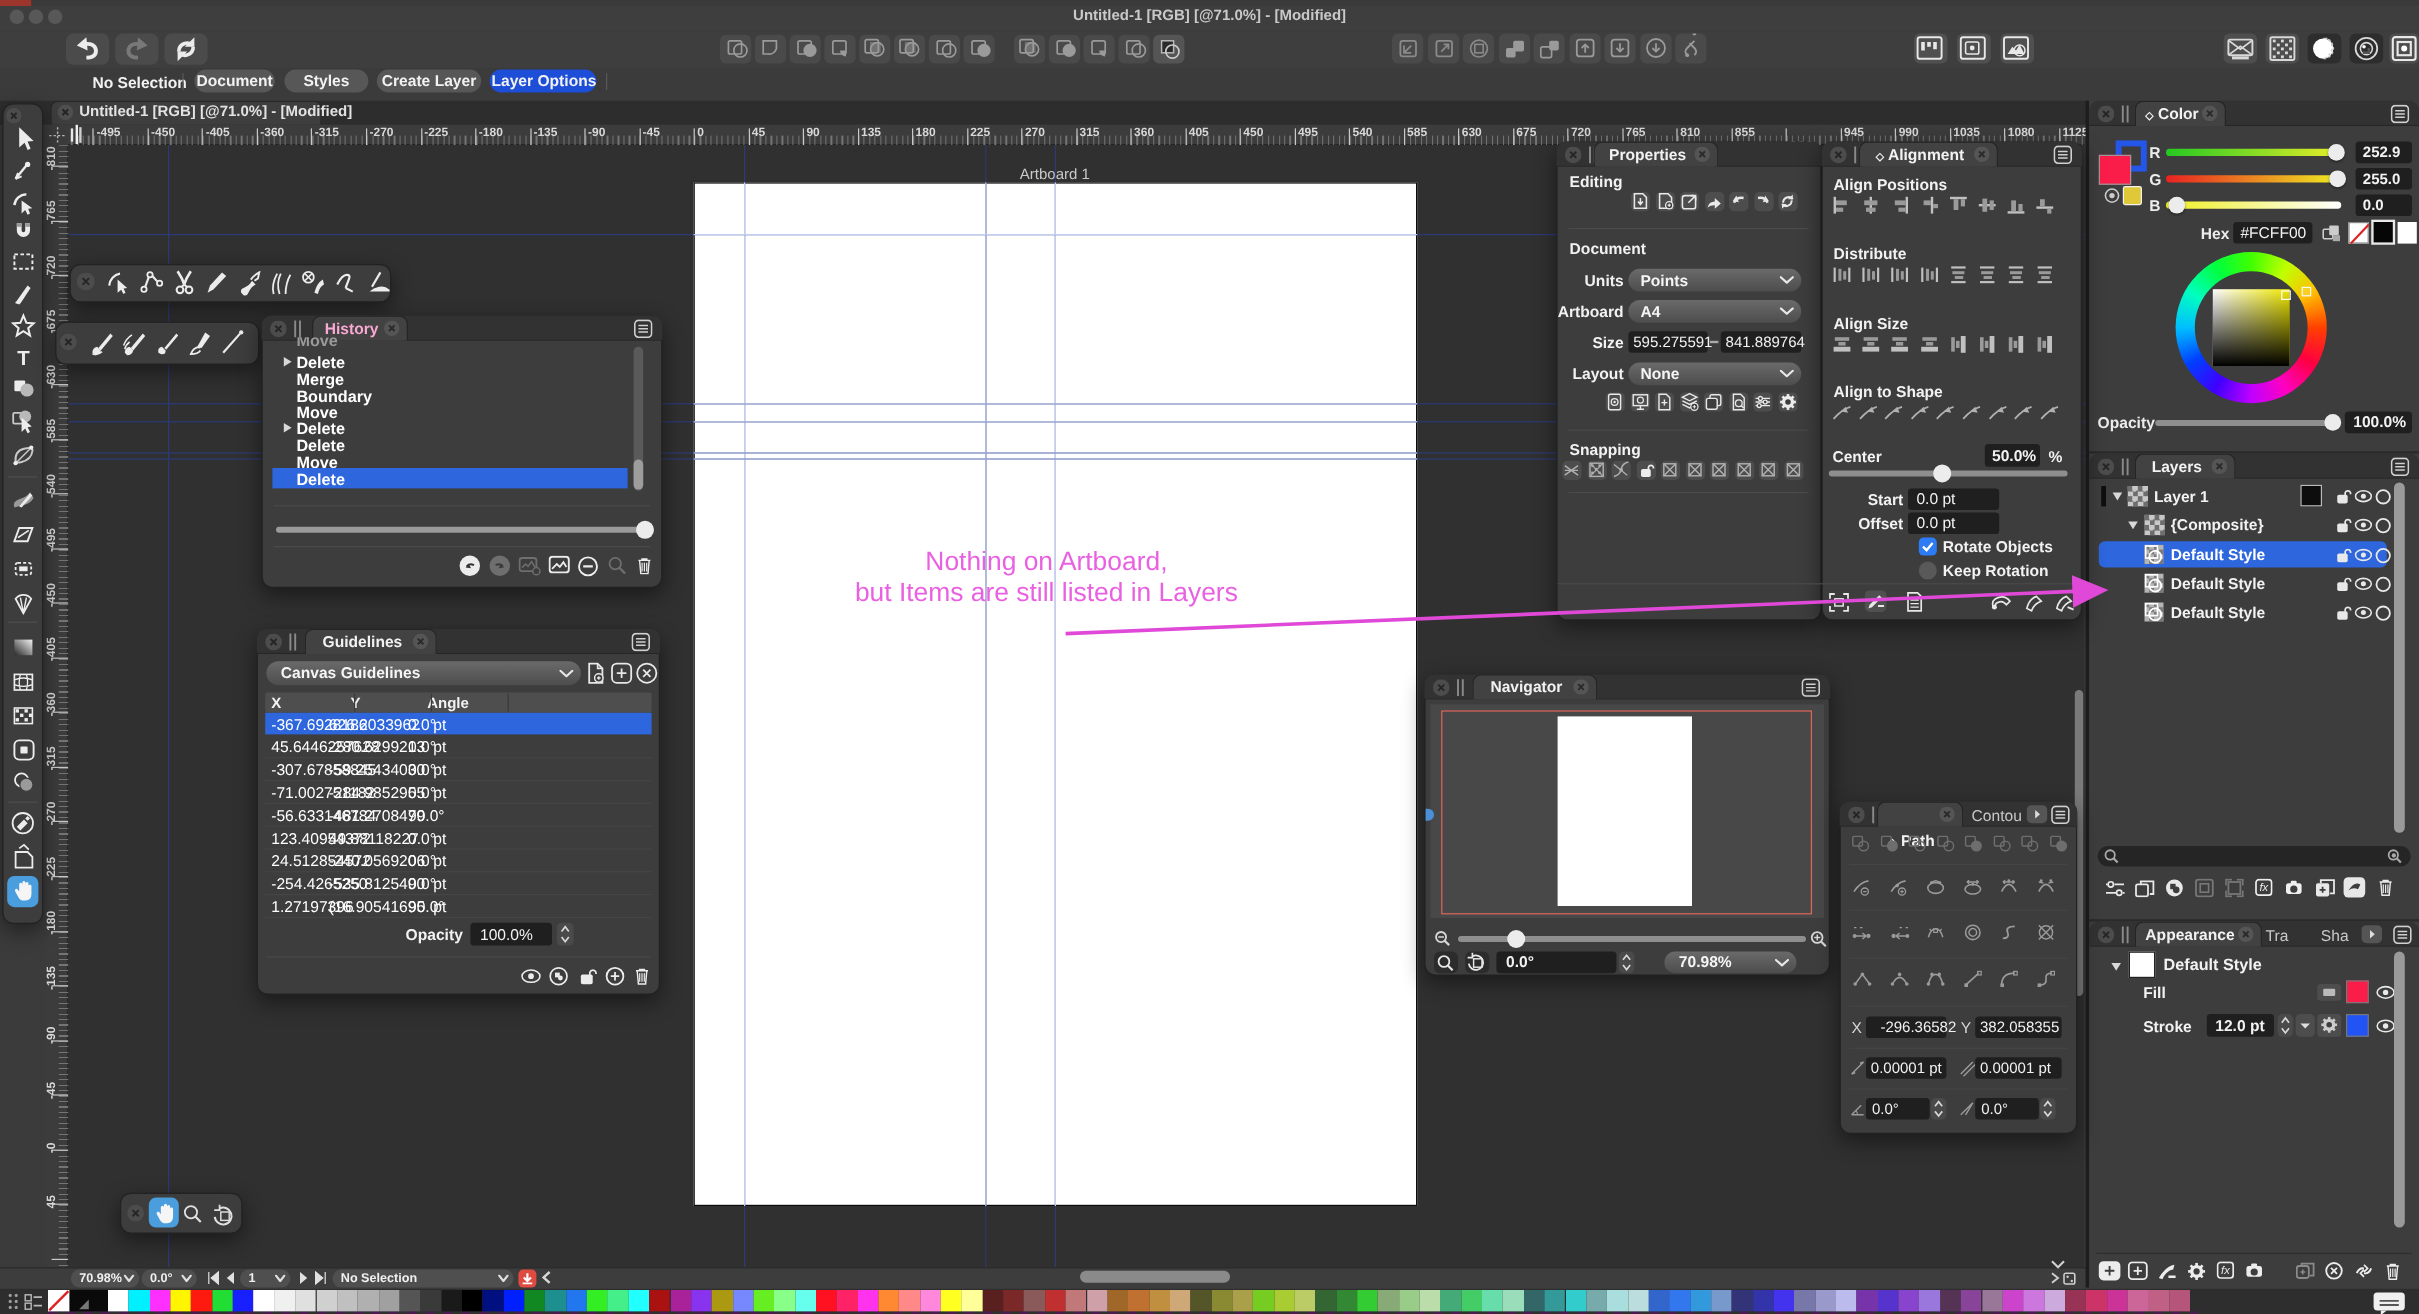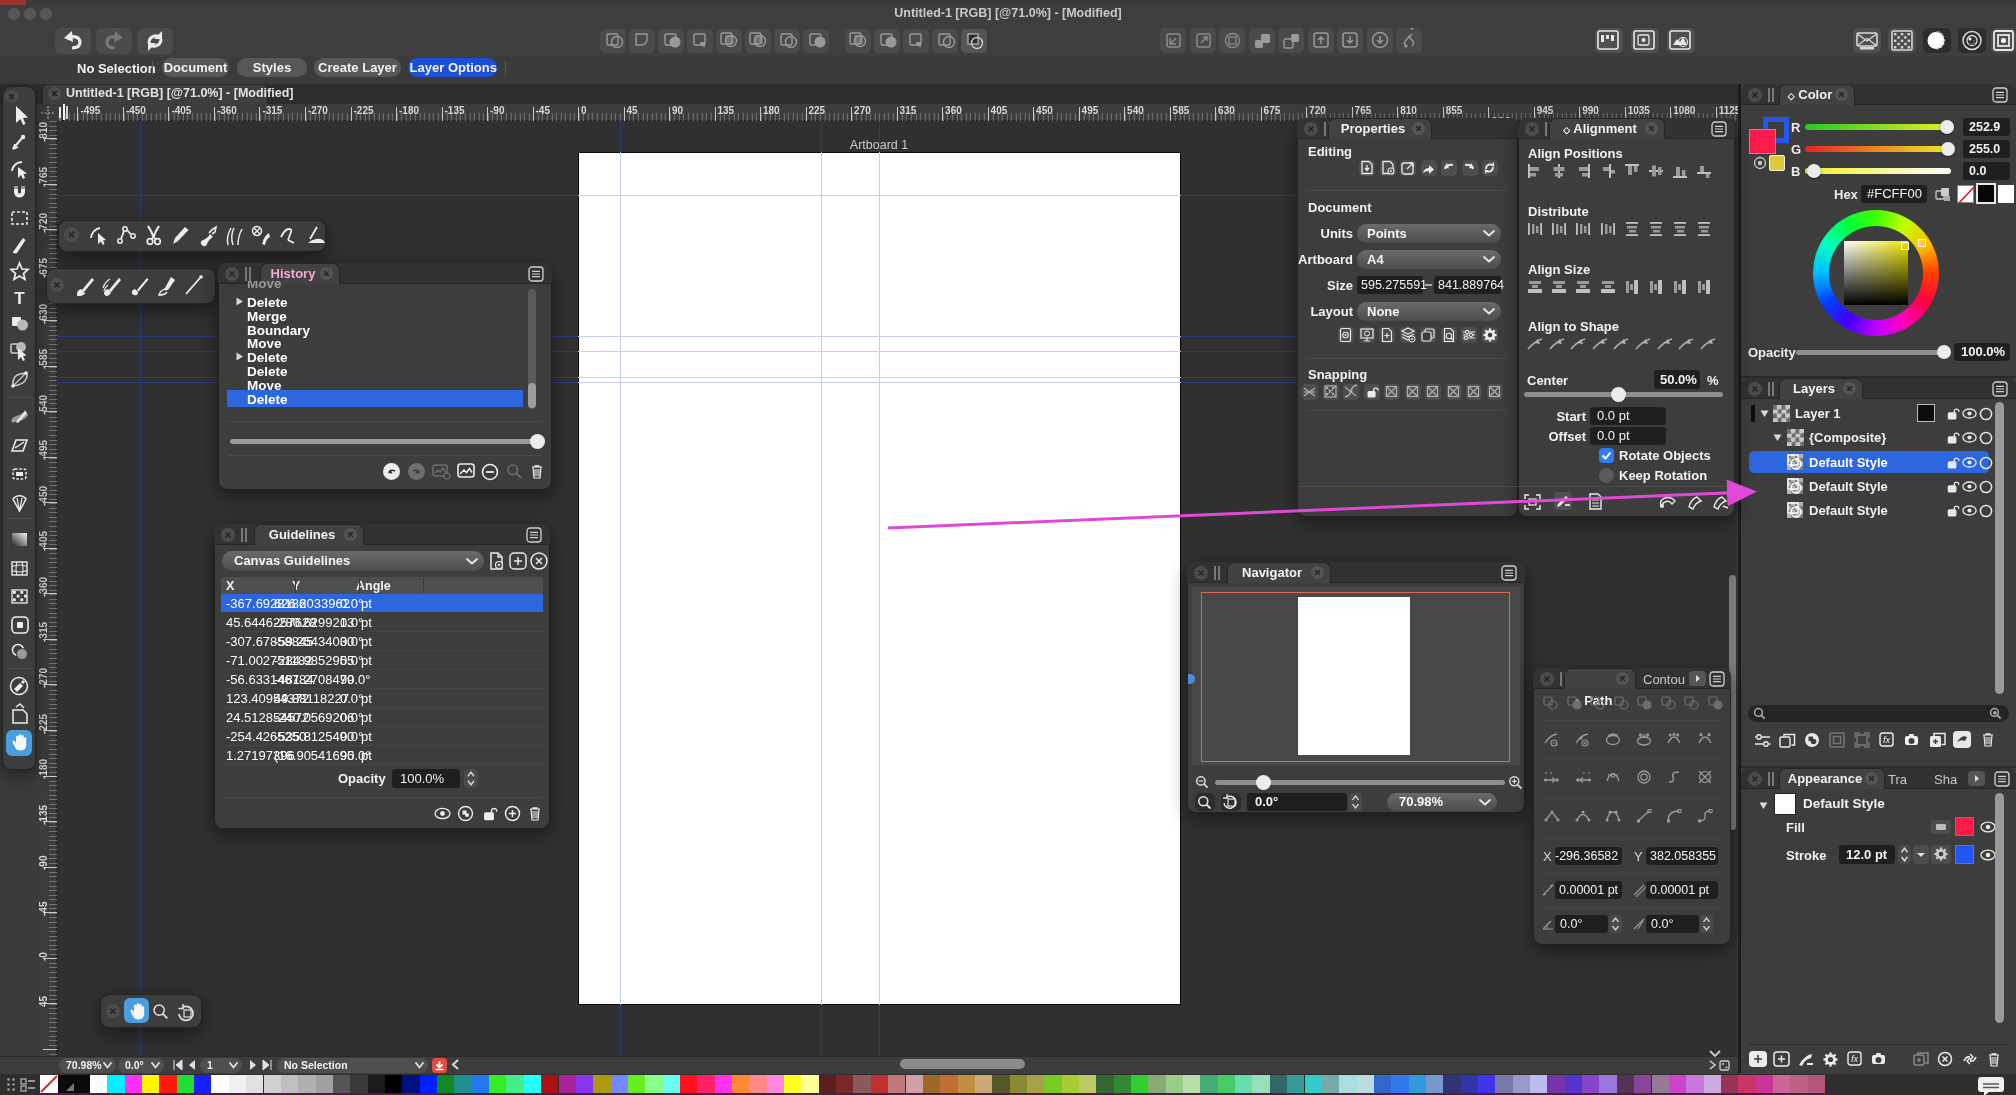--- a/index.html
+++ b/index.html
@@ -394,20 +394,21 @@
 <div style="position:absolute;left:57px;top:194.5px;width:1680px;height:1px;background:#2c3a78;"></div>
 <div style="position:absolute;left:578px;top:194.5px;width:603px;height:1px;background:#c4cef2;"></div>
 <div style="position:absolute;left:57px;top:335.5px;width:1680px;height:1px;background:#2c3a78;"></div>
 <div style="position:absolute;left:578px;top:335.5px;width:603px;height:1px;background:#c4cef2;"></div>
 <div style="position:absolute;left:57px;top:350.8px;width:1680px;height:1px;background:#2c3a78;"></div>
 <div style="position:absolute;left:578px;top:350.8px;width:603px;height:1px;background:#c4cef2;"></div>
 <div style="position:absolute;left:57px;top:376.5px;width:1680px;height:1px;background:#2c3a78;"></div>
 <div style="position:absolute;left:578px;top:376.5px;width:603px;height:1px;background:#c4cef2;"></div>
 <div style="position:absolute;left:57px;top:381.5px;width:1680px;height:1px;background:#2c3a78;"></div>
 <div style="position:absolute;left:578px;top:381.5px;width:603px;height:1px;background:#c4cef2;"></div>
+<div style="position:absolute;left:572px;top:455px;width:600px;text-align:center;font-size:22px;color:#e960e0;">Nothing on Artboard,<br>but Items are still listed in Layers</div>
 <div style="position:absolute;left:1729px;top:575px;width:7px;height:255px;background:#7a7a7a;border-radius:4px;"></div>
 <div style="position:absolute;left:0;top:1056px;width:2016px;height:18px;background:#3d3d3d;border-top:1px solid #2a2a2a;"></div>
 <div style="position:absolute;left:59px;top:1058px;width:57px;height:15px;background:#4f4f4f;border-radius:8px;color:#f0f0f0;font-size:10.5px;font-weight:bold;line-height:15px;"><span style="padding-left:7px;">70.98%</span></div>
     <svg width="9" height="7" viewBox="0 0 9 7" style="position:absolute;left:103px;top:1062px;">
       <path d="M1 1 L4.5 5.5 L8 1" fill="none" stroke="#e0e0e0" stroke-width="1.8" stroke-linecap="round" stroke-linejoin="round"></path>
     </svg>
 <div style="position:absolute;left:118px;top:1058px;width:46px;height:15px;background:#4f4f4f;border-radius:8px;color:#f0f0f0;font-size:10.5px;font-weight:bold;line-height:15px;"><span style="padding-left:7px;">0.0°</span></div>
     <svg width="9" height="7" viewBox="0 0 9 7" style="position:absolute;left:151px;top:1062px;">
       <path d="M1 1 L4.5 5.5 L8 1" fill="none" stroke="#e0e0e0" stroke-width="1.8" stroke-linecap="round" stroke-linejoin="round"></path>
     </svg>
@@ -1955,21 +1956,21 @@
       <rect x="2" y="12.5" width="3" height="3" fill="#9a9a9a"></rect>
       <rect x="13" y="2.5" width="3" height="3" fill="none" stroke="#9a9a9a" stroke-width="1"></rect>
     </svg>
 <svg width="18" height="18" viewBox="0 0 18 18" style="position:absolute;left:1695.5px;top:807px;">
       <path d="M3 14 q7 0 6-5 t5-5" fill="none" stroke="#9a9a9a" stroke-width="1.4"></path>
       <rect x="2" y="12.5" width="3" height="3" fill="#9a9a9a"></rect>
       <rect x="13" y="2.5" width="3" height="3" fill="none" stroke="#9a9a9a" stroke-width="1"></rect>
     </svg>
 <div style="position:absolute;left:1541px;top:838px;width:182px;height:1px;background:#454545;"></div>
 <div style="position:absolute;left:1543px;top:849px;font-size:13px;color:#d8d8d8;">X</div>
-<div style="position:absolute;left:1555px;top:847px;width:67px;height:18px;background:#1f1f1f;border-radius:3px;color:#f2f2f2;font-size:12.5px;line-height:18px;padding-left:0;">-296.36582</div>
+<div style="position:absolute;left:1555px;top:847px;width:67px;height:18px;background:#1f1f1f;border-radius:3px;color:#f2f2f2;font-size:12.5px;line-height:18px;padding-left:12px;">-296.36582</div>
 <div style="position:absolute;left:1634px;top:849px;font-size:13px;color:#d8d8d8;">Y</div>
 <div style="position:absolute;left:1646px;top:847px;width:72px;height:18px;background:#1f1f1f;border-radius:3px;color:#f2f2f2;font-size:12.5px;line-height:18px;padding-left:4px;">382.058355</div>
 <div style="position:absolute;left:1541px;top:873px;width:182px;height:1px;background:#454545;"></div>
 <svg width="14" height="14" viewBox="0 0 14 14" style="position:absolute;left:1541px;top:883px;">
       <path d="M2 12 L12 2 M2 12 l3-1 M12 2 l-3 1" stroke="#9a9a9a" stroke-width="1.2" fill="none"></path>
     </svg>
 <div style="position:absolute;left:1555px;top:881px;width:67px;height:18px;background:#1f1f1f;border-radius:3px;color:#f2f2f2;font-size:12.5px;line-height:18px;padding-left:4px;">0.00001 pt</div>
 <svg width="14" height="14" viewBox="0 0 14 14" style="position:absolute;left:1632px;top:883px;">
       <path d="M2 12 L12 2 M4 14 L14 4" stroke="#9a9a9a" stroke-width="1.2"></path>
     </svg>

